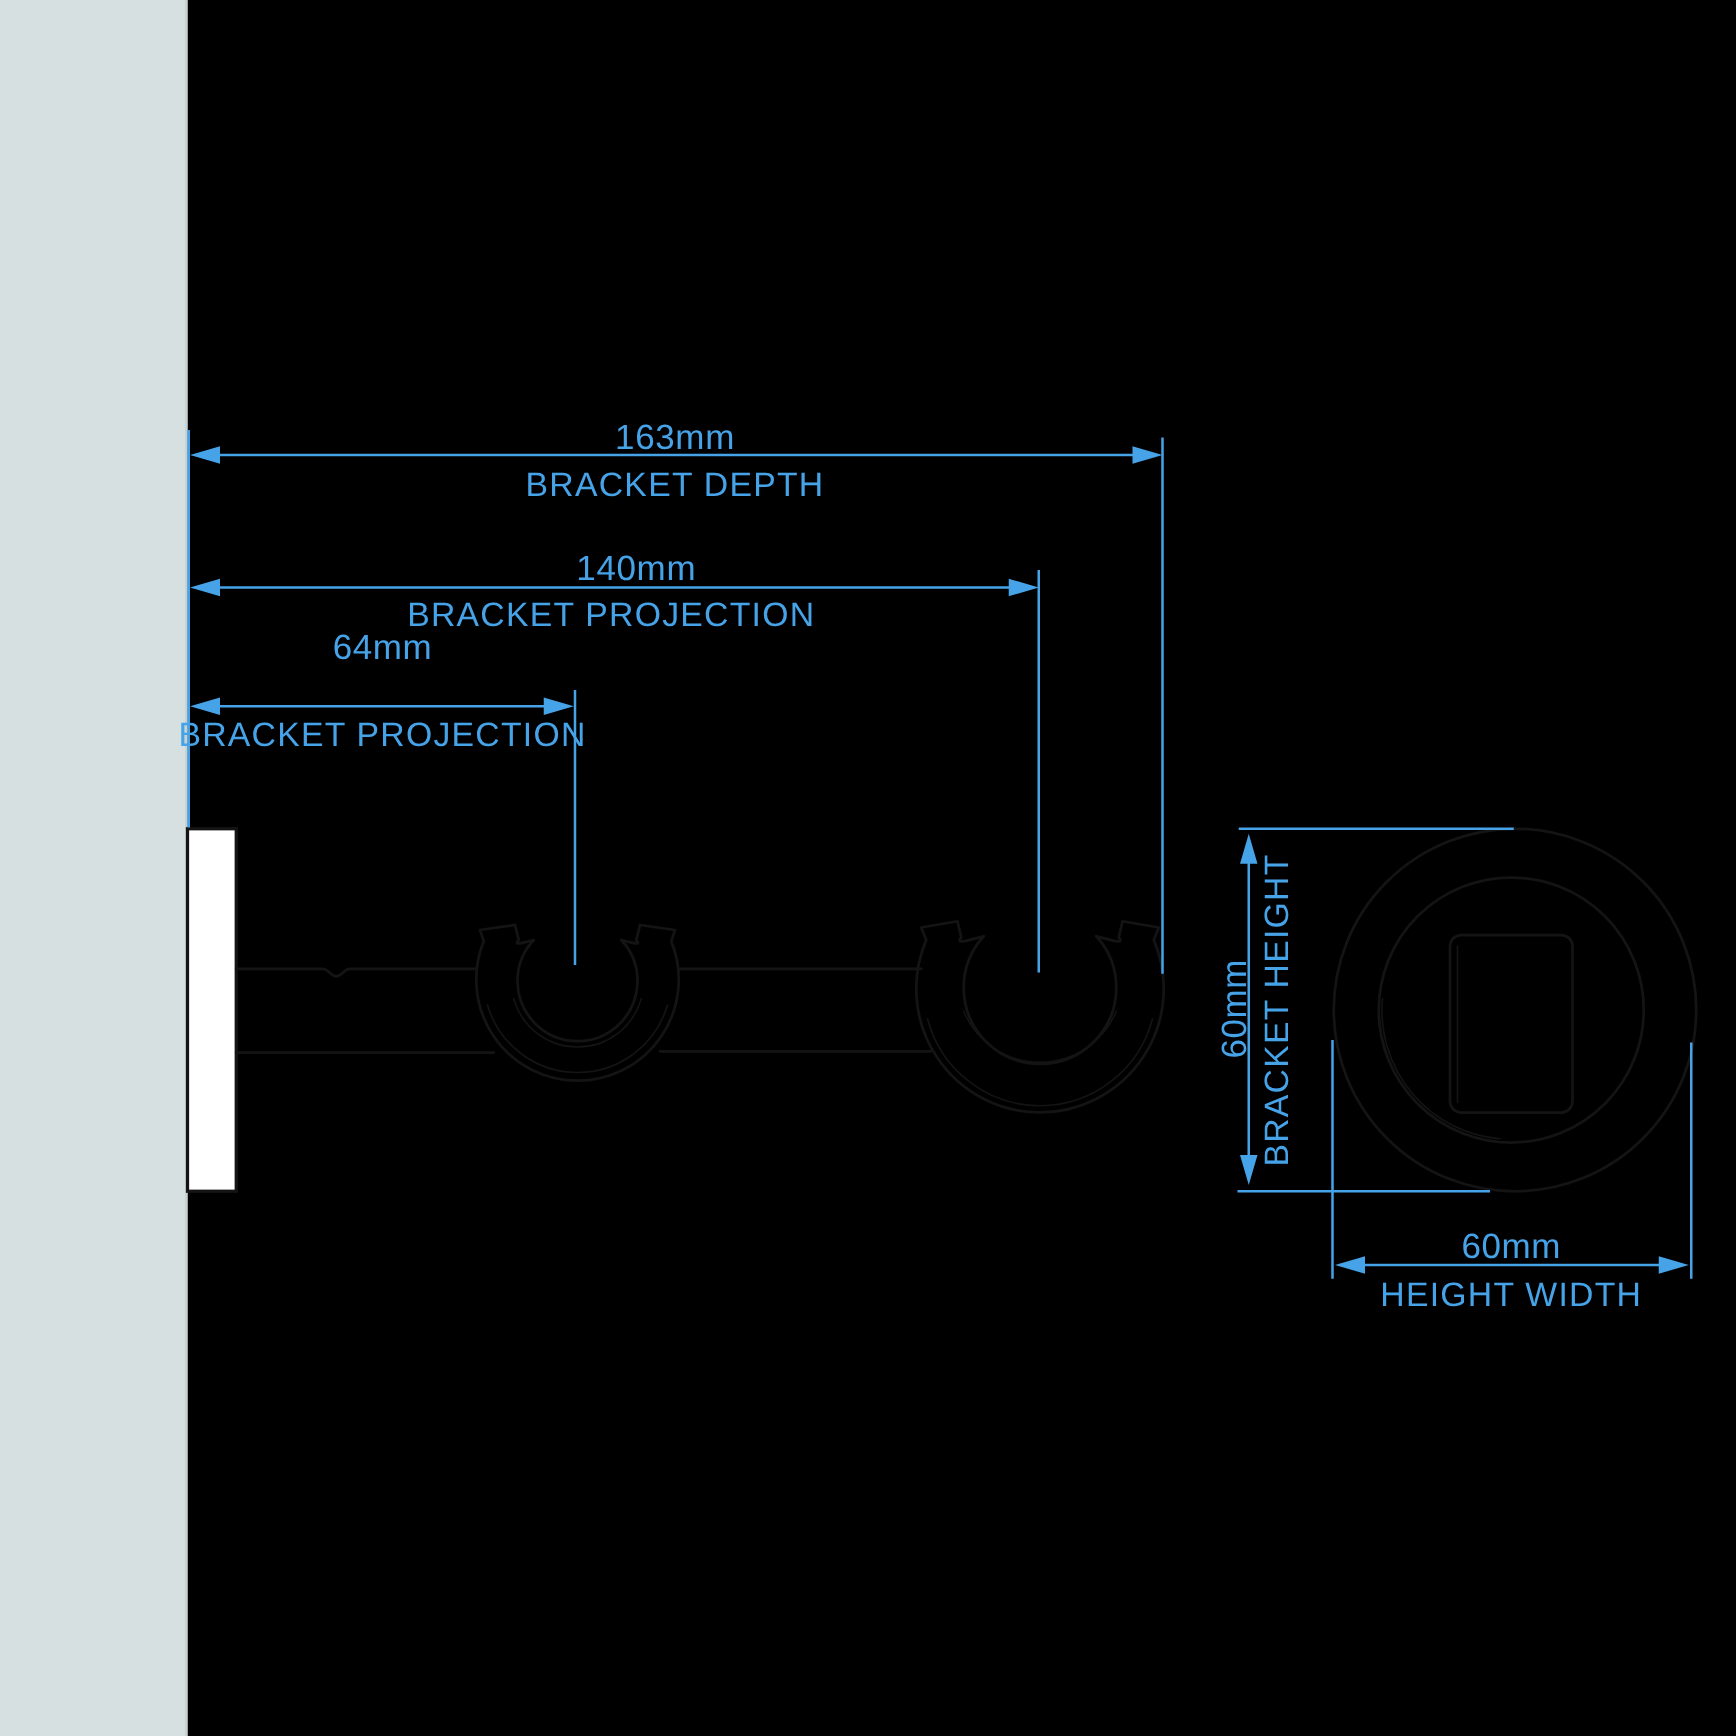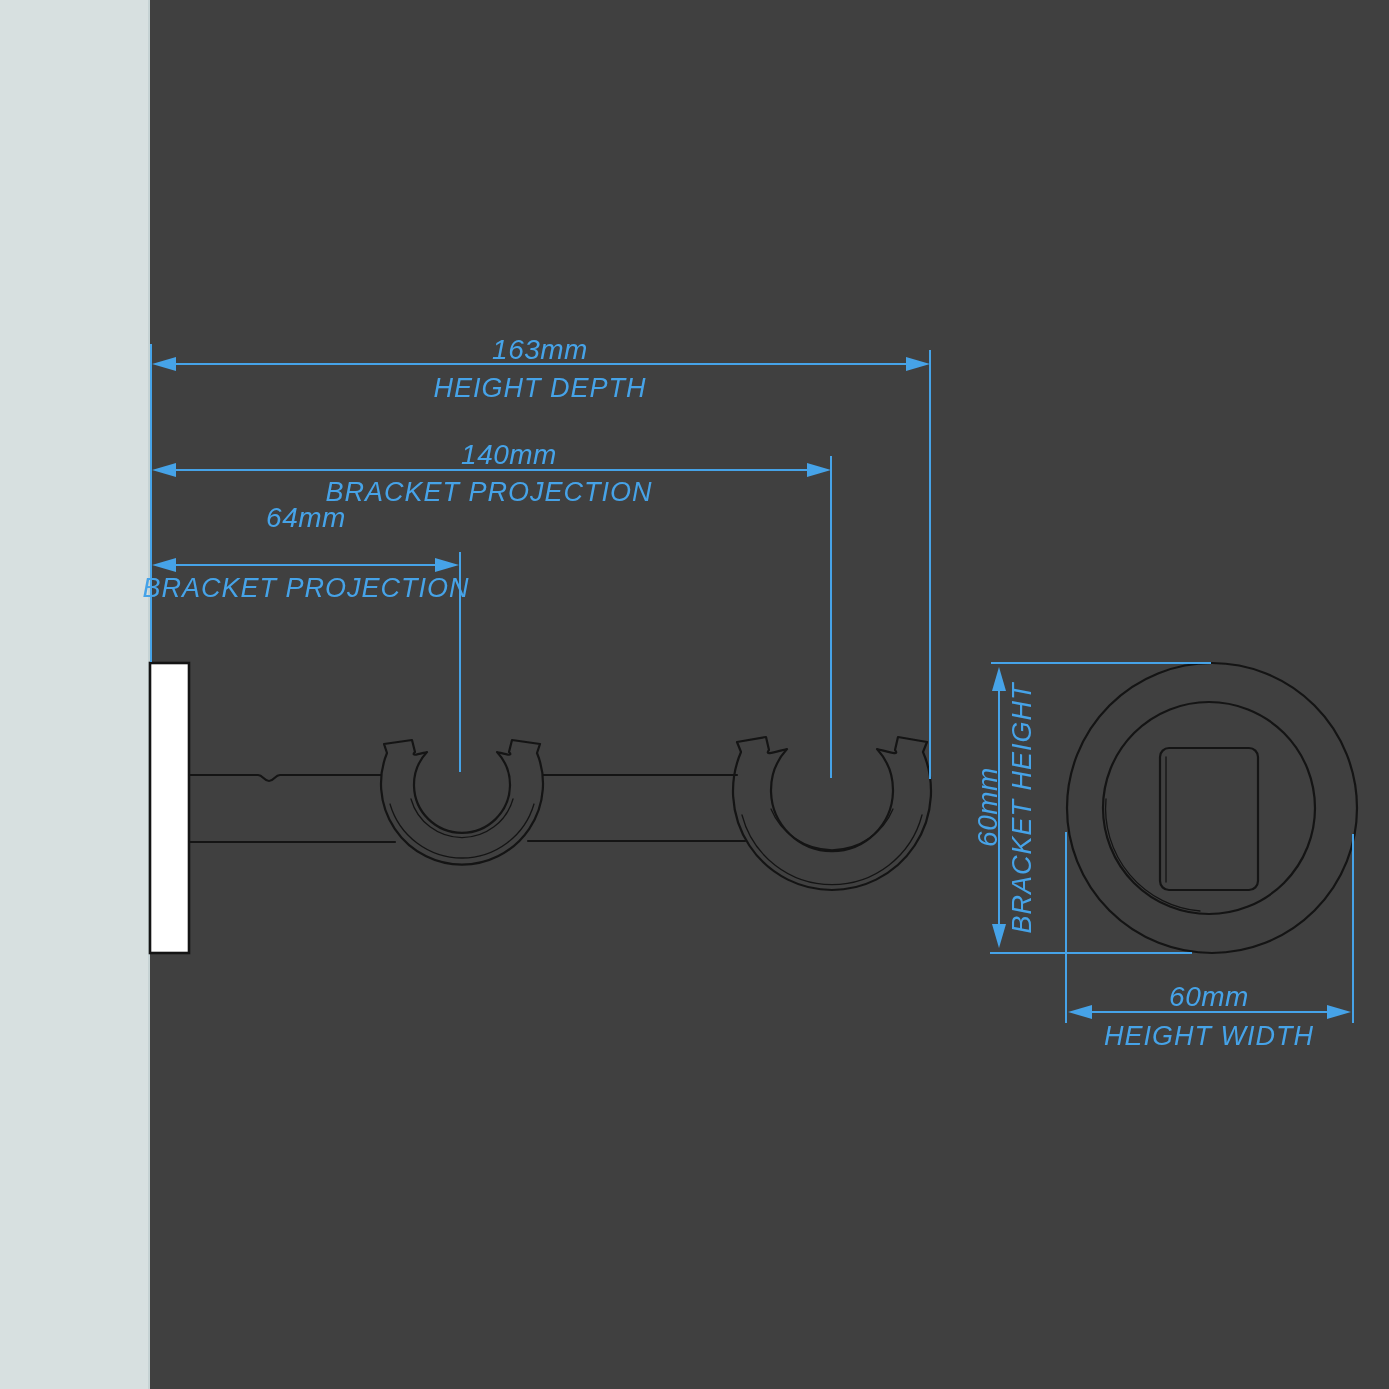--- a/index.html
+++ b/index.html
@@ -5,24 +5,23 @@
   :root{
     --accent:#46a3e8;
     --line:#141414;
     --wall:#d7e0e0;
     --wall-edge:#c6d3d4;
   }
   html,body{margin:0;padding:0;background:#ffffff;}
   .canvas{
     position:relative;
     width:1389px;height:1389px;
-    background:#404040;
+    background:#000000;
     overflow:hidden;
     font-family:"Liberation Sans", sans-serif;
-    font-style:italic;
   }
   .wall{
     position:absolute;left:0;top:0;bottom:0;width:148px;
     background:var(--wall);
     border-right:2px solid var(--wall-edge);
   }
   .drawing{position:absolute;left:0;top:0;}
   .dim-text{
     position:absolute;
     color:var(--accent);
@@ -114,21 +113,21 @@
       <polygon class="blu-fill" points="999,667 992,691 1006,691"></polygon>
       <polygon class="blu-fill" points="999,948 992,924 1006,924"></polygon>
 
       <path class="blu" d="M 1086,1012 L 1333,1012"></path>
       <polygon class="blu-fill" points="1068,1012 1092,1005 1092,1019"></polygon>
       <polygon class="blu-fill" points="1351,1012 1327,1005 1327,1019"></polygon>
     </g>
   </svg>
 
   <div class="dim-text dim-value" style="left:540px;top:350px;">163mm</div>
-  <div class="dim-text dim-label" style="left:540px;top:388px;">HEIGHT DEPTH</div>
+  <div class="dim-text dim-label" style="left:540px;top:388px;">BRACKET DEPTH</div>
 
   <div class="dim-text dim-value" style="left:489px;top:455px;margin-left:20px;">140mm</div>
   <div class="dim-text dim-label" style="left:489px;top:492px;">BRACKET PROJECTION</div>
 
   <div class="dim-text dim-value" style="left:306px;top:518px;">64mm</div>
   <div class="dim-text dim-label" style="left:306px;top:588px;">BRACKET PROJECTION</div>
 
   <div class="dim-text dim-value rot" style="left:988px;top:807px;">60mm</div>
   <div class="dim-text dim-label rot" style="left:1022px;top:808px;">BRACKET HEIGHT</div>
 

